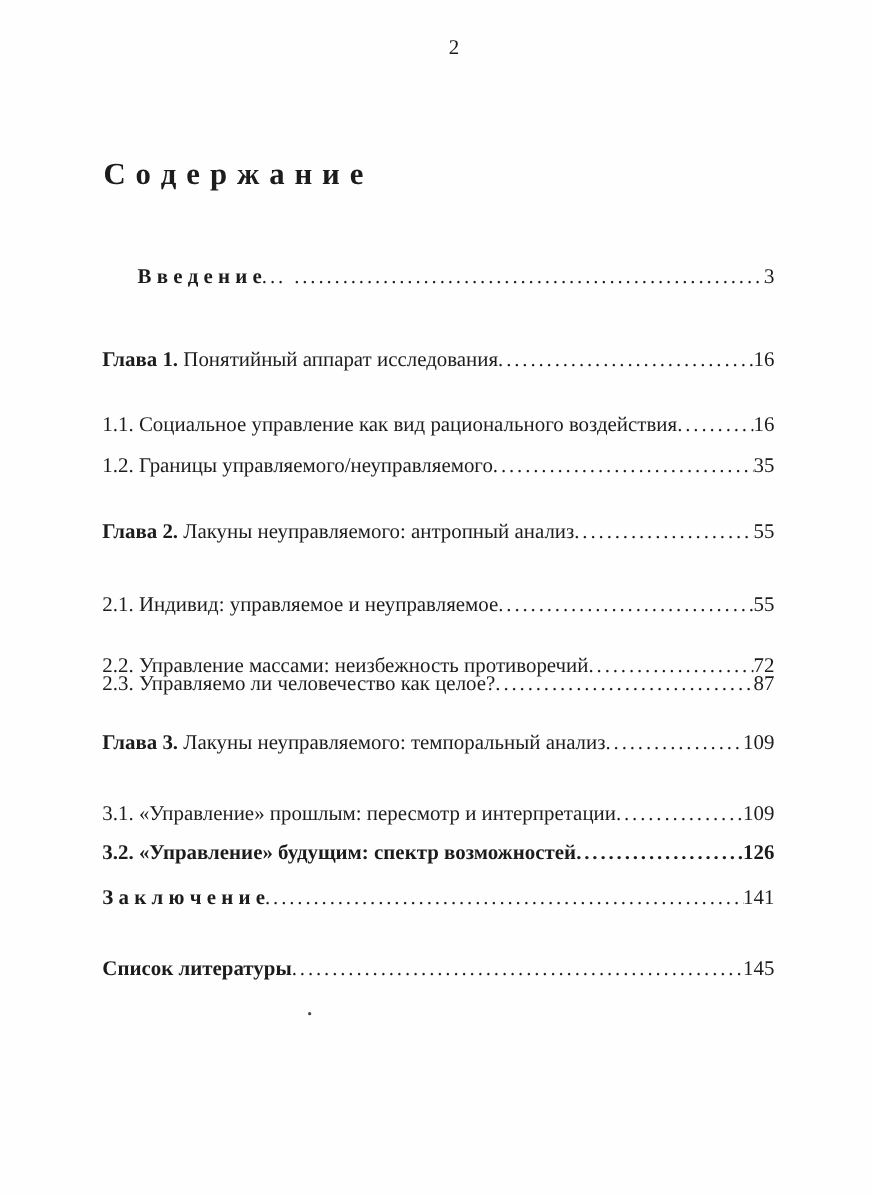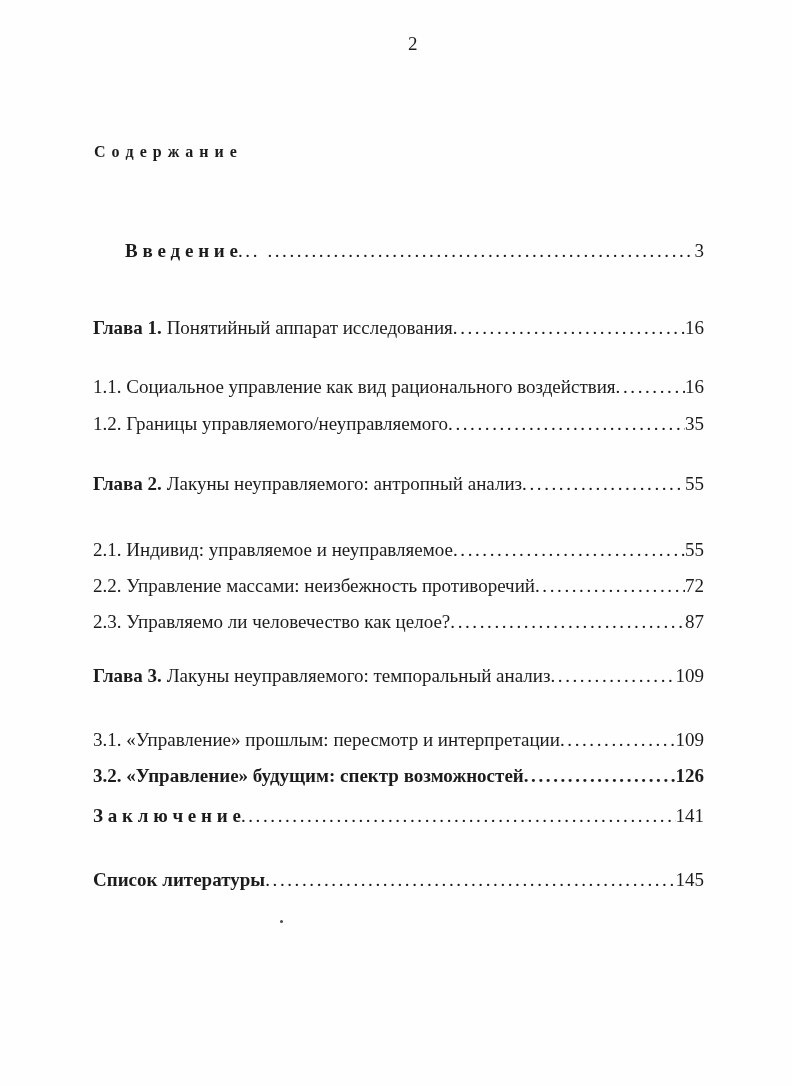--- a/index.html
+++ b/index.html
@@ -18,21 +18,21 @@
   .pagenum{
     position:absolute;
     top:33px;left:413px;
     transform:translateX(-50%);
     font-size:19px;
     letter-spacing:.5px;
   }
   .heading{
     position:absolute;
     left:94px;top:143px;
-    font-size:16px;
+    font-size:28px;
     font-weight:bold;
     letter-spacing:1px;
     white-space:pre;
   }
   .row{
     position:absolute;
     left:93px;right:88px;
     display:flex;
     align-items:baseline;
     font-size:19px;
@@ -49,21 +49,21 @@
     min-width:0;
   }
   .pg{flex:0 0 auto;}
   
   .r0{top:210px;margin-left:32px;}
   .r1{top:269px;}
   .r2{top:328px;}
   .r3{top:365px;}
   .r4{top:425px;}
   .r5{top:491px;}
-  .r6{top:527px;}
+  .r6{top:547px;}
   .r7{top:563px;text-align:center;}
   .r8{top:617px;}
   .r9{top:681px;}
   .r10{top:717px;font-weight:bold;}
   .r11{top:775px;}
   .r12{top:839px;}
   .speck{
     position:absolute;
     left:280px;top:920px;
     width:3px;height:3px;

